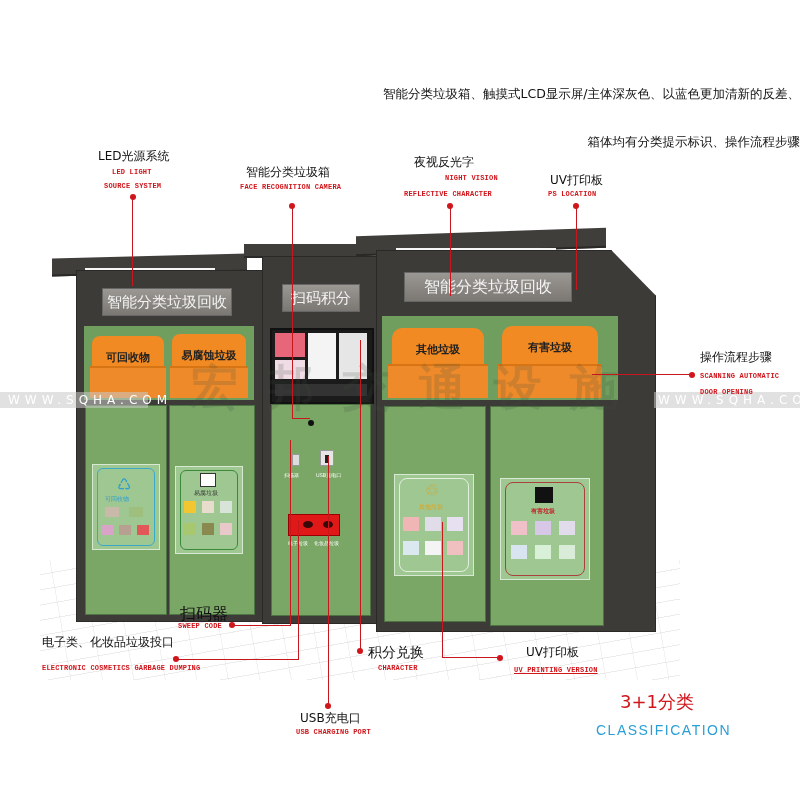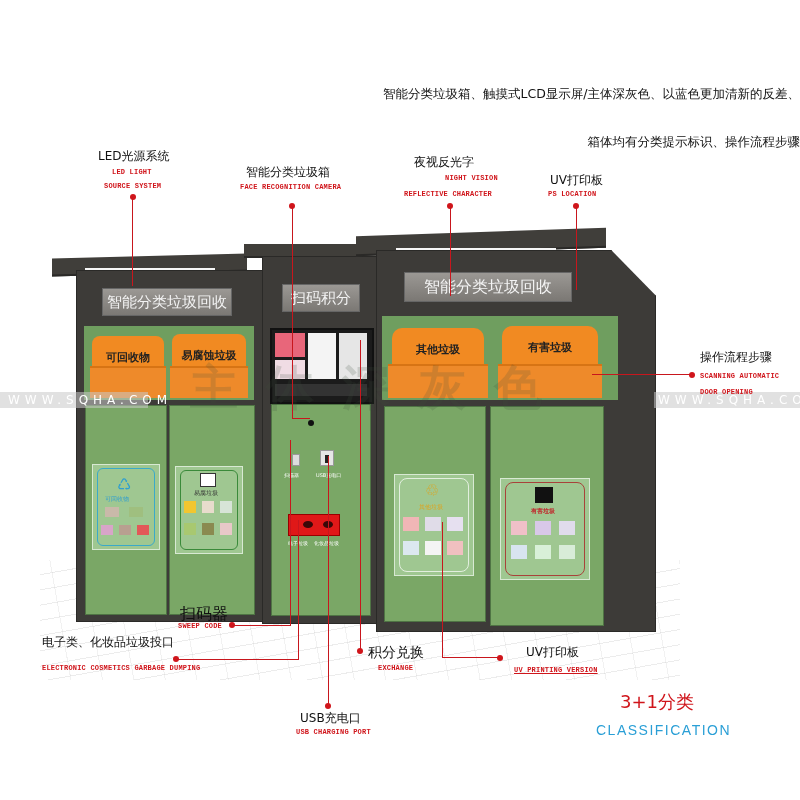--- a/index.html
+++ b/index.html
@@ -122,21 +122,21 @@
   <div class="abs" style="left:10px;top:42px;width:16px;height:14px;background:#f0c0c8;"></div>
   <div class="abs" style="left:34px;top:42px;width:16px;height:14px;background:#d8c8e8;"></div>
   <div class="abs" style="left:58px;top:42px;width:16px;height:14px;background:#e0dcec;"></div>
   <div class="abs" style="left:10px;top:66px;width:16px;height:14px;background:#d8e4f0;"></div>
   <div class="abs" style="left:34px;top:66px;width:16px;height:14px;background:#d8f0d8;"></div>
   <div class="abs" style="left:58px;top:66px;width:16px;height:14px;background:#d8ecd8;"></div>
 </div>
 
 <div class="abs watermark-strip" style="left:0;top:392px;width:140px;height:16px;padding-left:8px;">WWW.SQHA.COM</div>
 <div class="abs watermark-strip" style="left:654px;top:392px;width:146px;height:16px;padding-left:4px;">WWW.SQHA.COM</div>
-<div class="abs wm-cn" style="left:190px;top:356px;">主体深灰色</div>
+<div class="abs wm-cn" style="left:190px;top:356px;">宏邦交通设施</div>
 
 <div class="abs cn" style="left:98px;top:148px;font-size:12px;">LED光源系统</div>
 <div class="abs en" style="left:112px;top:168px;">LED LIGHT</div>
 <div class="abs en" style="left:104px;top:182px;">SOURCE SYSTEM</div>
 <div class="abs dot" style="left:130px;top:194px;"></div>
 <div class="abs vline" style="left:132px;top:196px;height:90px;"></div>
 
 <div class="abs cn" style="left:246px;top:164px;font-size:12px;">智能分类垃圾箱</div>
 <div class="abs en" style="left:240px;top:183px;">FACE RECOGNITION CAMERA</div>
 <div class="abs dot" style="left:289px;top:203px;"></div>
@@ -173,21 +173,21 @@
 <div class="abs en" style="left:42px;top:664px;">ELECTRONIC COSMETICS GARBAGE DUMPING</div>
 
 <div class="abs vline" style="left:328px;top:456px;height:250px;"></div>
 <div class="abs dot" style="left:325px;top:703px;"></div>
 <div class="abs cn" style="left:300px;top:710px;font-size:12px;">USB充电口</div>
 <div class="abs en" style="left:296px;top:728px;">USB CHARGING PORT</div>
 
 <div class="abs vline" style="left:360px;top:340px;height:310px;"></div>
 <div class="abs dot" style="left:357px;top:648px;"></div>
 <div class="abs cn" style="left:368px;top:644px;font-size:14px;">积分兑换</div>
-<div class="abs en" style="left:378px;top:664px;">EXCHANGE</div>
+<div class="abs en" style="left:378px;top:664px;">CHARACTER</div>
 
 <div class="abs vline" style="left:442px;top:522px;height:136px;"></div>
 <div class="abs hline" style="left:442px;top:657px;width:58px;"></div>
 <div class="abs dot" style="left:497px;top:655px;"></div>
 <div class="abs cn" style="left:526px;top:644px;font-size:12px;">UV打印板</div>
 <div class="abs en" style="left:514px;top:666px;text-decoration:underline;">UV PRINTING VERSION</div>
 
 <div class="abs" style="left:620px;top:690px;font-size:18px;color:#d0151b;font-family:'DejaVu Sans',sans-serif;">3+1分类</div>
 <div class="abs" style="left:596px;top:722px;font-size:14px;color:#2a9fd6;font-family:'Liberation Sans',sans-serif;letter-spacing:1.5px;">CLASSIFICATION</div>
 

